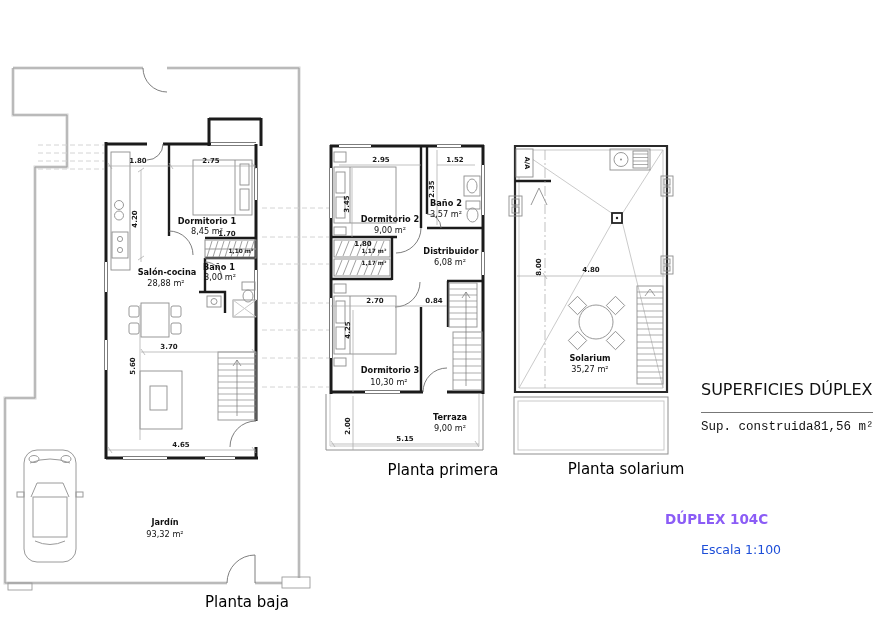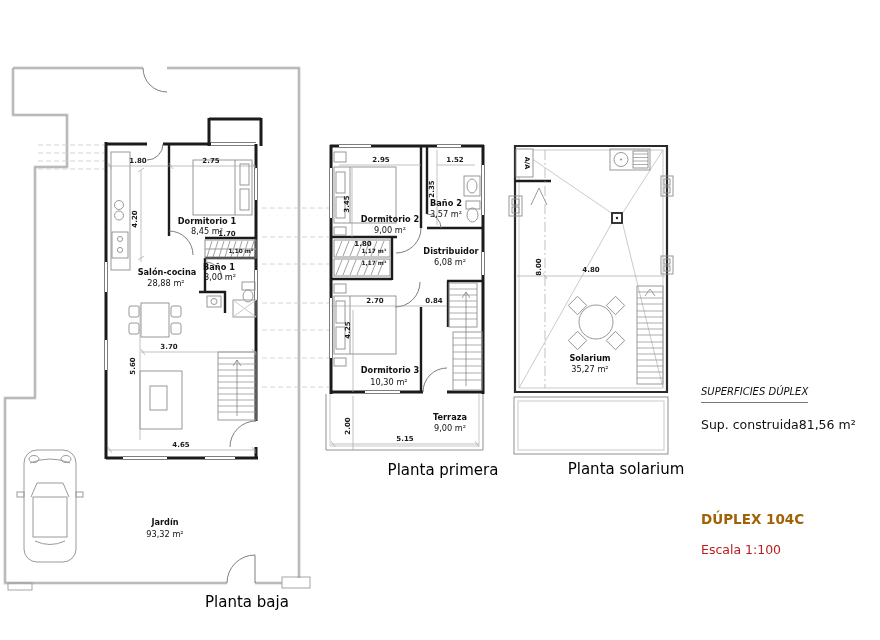--- a/index.html
+++ b/index.html
@@ -24,26 +24,26 @@
   .boundc{stroke:#9b9b9b;stroke-width:0.9;fill:none;}
   .dash{stroke:#cfcfcf;stroke-width:0.9;fill:none;stroke-dasharray:5 3;}
   .dim{stroke:#a8a8a8;stroke-width:0.7;fill:none;}
   .tread{stroke:#8a8a8a;stroke-width:0.7;fill:none;}
   .hatch{stroke:#777;stroke-width:0.7;fill:none;}
   .fixt{stroke:#8d8d8d;stroke-width:0.9;fill:none;}
   .arc{stroke:#6f6f6f;stroke-width:0.9;fill:none;}
   .roof{stroke:#bdbdbd;stroke-width:0.8;fill:none;}
   
   .info{position:absolute;left:701px;top:380px;width:160px;color:#111;}
-  .info .head{font-size:10px;font-weight:normal;display:inline-block;
-              border-bottom:1px solid #777;padding-bottom:5px;white-space:nowrap;font-style:italic;}
-  .info .rows{margin-top:14px;width:150px;}
+  .info .head{font-size:16px;font-weight:normal;display:inline-block;
+              border-bottom:1px solid #777;padding-bottom:13px;white-space:nowrap;}
+  .info .rows{margin-top:6px;width:150px;font-family:Liberation Mono, monospace;}
   .info .row{display:flex;justify-content:space-between;font-size:12.5px;line-height:16px;white-space:nowrap;}
-  .unitname{position:absolute;left:701px;top:511px;font-size:13.5px;font-weight:bold;color:#a16207;white-space:nowrap;}
-  .escala{position:absolute;left:701px;top:542px;font-size:12.5px;color:#b91c1c;white-space:nowrap;}
+  .unitname{position:absolute;left:665px;top:511px;font-size:13.5px;font-weight:bold;color:#8b5cf6;white-space:nowrap;}
+  .escala{position:absolute;left:701px;top:542px;font-size:12.5px;color:#1d4ed8;white-space:nowrap;}
 </style>
 </head>
 <body>
 
 <div class="canvas">
 
   <svg class="plan" style="left:0;top:55px" width="330" height="560" viewBox="0 55 330 560">
 
     <g>
       <path class="bound" d="M13 68 H143 M167 68 H299 V578 M13 68 V115 H67 V167 H35 V398 H5 V583 H227 M255 583 H282"></path>

